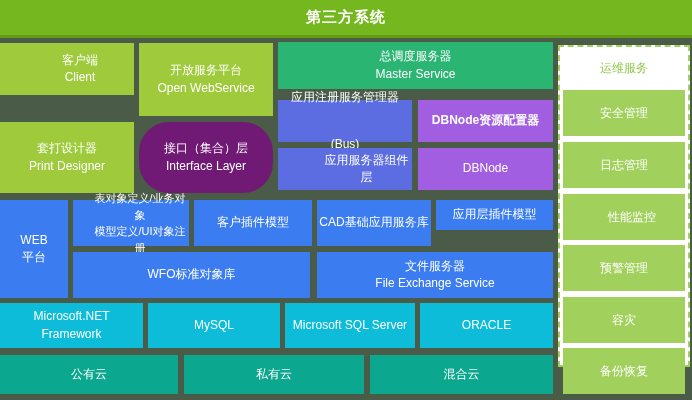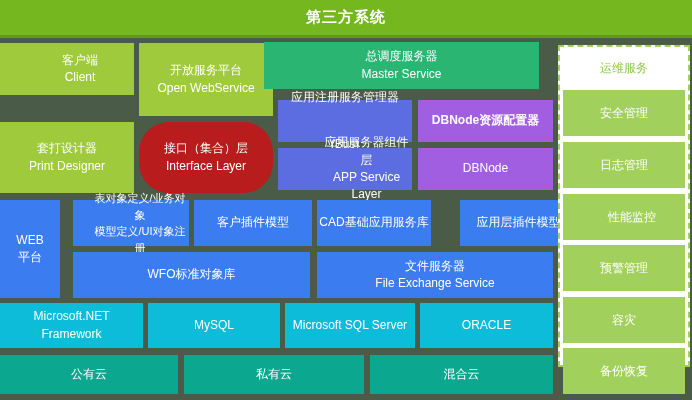--- a/index.html
+++ b/index.html
@@ -36,21 +36,21 @@
     color: #ffffff;
     font-size: 12px;
     line-height: 1.45;
     padding: 0 2px;
   }
   .fs11 { font-size: 11px; line-height: 1.5; }
   .yg      { background: #9fca3c; }
   .emerald { background: #2ab573; }
   .indigo  { background: #5c6de2; }
   .purple  { background: #a15ee0; }
-  .sky     { background: #b91c1c; border-radius: 30px; }
+  .sky     { background: #701a75; border-radius: 30px; }
   .blue    { background: #3b7df0; }
   .cyan    { background: #0cbcd9; }
   .teal    { background: #0ca78f; }
   .ops-panel {
     position: absolute;
     left: 558px; top: 45px;
     width: 132px; height: 322px;
     background: #ffffff;
     border: 2px dashed #a2d05c;
   }
@@ -96,54 +96,53 @@
 
   <div class="box yg" style="left:139px;top:43px;width:134px;height:73px;">
     <span>开放服务平台</span>
     <span>Open WebService</span>
   </div>
   <div class="box sky" style="left:139px;top:122px;width:134px;height:71px;">
     <span>接口（集合）层</span>
     <span>Interface Layer</span>
   </div>
 
-  <div class="box emerald" style="left:264px;top:42px;width:275px;height:47px;text-align:right;">
+  <div class="box emerald" style="left:278px;top:42px;width:275px;height:47px;text-align:right;">
     <span>总调度服务器</span>
     <span>Master Service</span>
   </div>
   <div class="box indigo" style="left:278px;top:100px;width:134px;height:42px;gap:30px;">
     <span>应用注册服务管理器</span>
     <span>(Bus)</span>
   </div>
   <div class="box purple" style="left:418px;top:100px;width:135px;height:42px;font-weight:bold;">
     <span>DBNode资源配置器</span>
   </div>
   <div class="box indigo" style="left:278px;top:148px;width:134px;height:42px;padding-left:45px;">
     <span>应用服务器组件层</span>
-    <span>APP Service Layer</span>
   </div>
   <div class="box purple" style="left:418px;top:148px;width:135px;height:42px;">
     <span>DBNode</span>
   </div>
 
-  <div class="box blue" style="left:0;top:200px;width:60px;height:98px;">
+  <div class="box blue" style="left:0;top:200px;width:68px;height:98px;">
     <span>WEB</span>
     <span>平台</span>
   </div>
   <div class="box blue fs11" style="left:73px;top:200px;width:116px;height:46px;padding-left:20px;">
     <span>表对象定义/业务对象</span>
     <span>模型定义/UI对象注册</span>
   </div>
   <div class="box blue" style="left:194px;top:200px;width:118px;height:46px;">
     <span>客户插件模型</span>
   </div>
   <div class="box blue" style="left:317px;top:200px;width:114px;height:46px;">
     <span>CAD基础应用服务库</span>
   </div>
-  <div class="box blue" style="left:436px;top:200px;width:117px;height:46px;margin-left:24px;">
+  <div class="box blue" style="left:436px;top:200px;width:117px;height:30px;">
     <span>应用层插件模型</span>
   </div>
   <div class="box blue" style="left:73px;top:252px;width:237px;height:46px;">
     <span>WFO标准对象库</span>
   </div>
   <div class="box blue" style="left:317px;top:252px;width:236px;height:46px;">
     <span>文件服务器</span>
     <span>File Exchange Service</span>
   </div>
 

